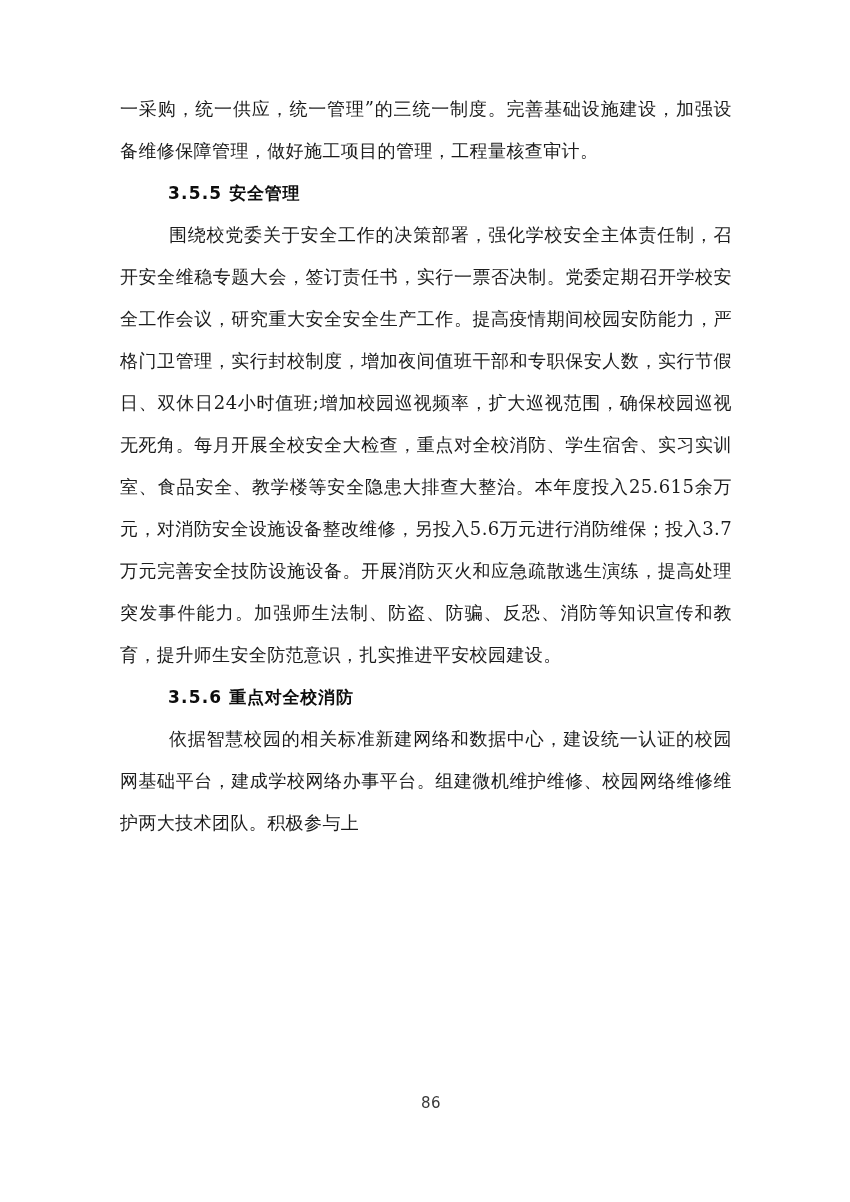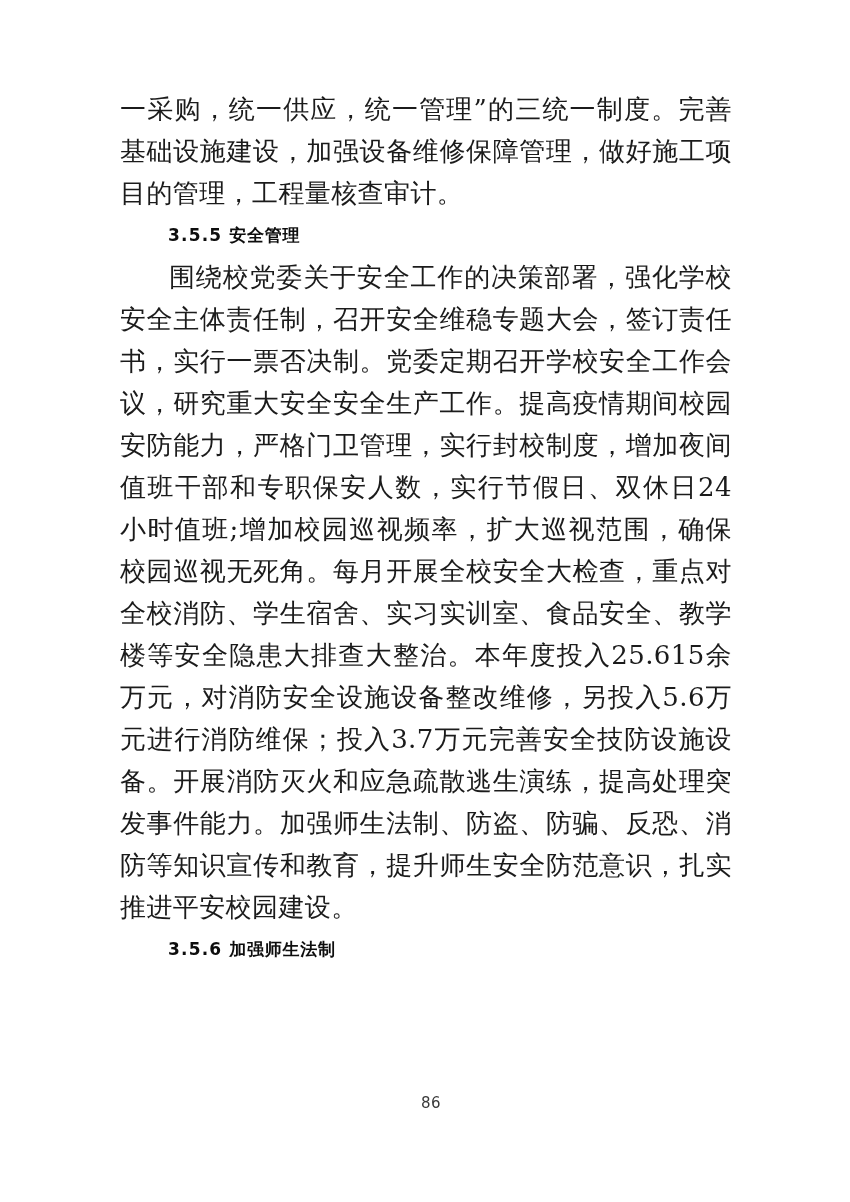--- a/index.html
+++ b/index.html
@@ -21,21 +21,21 @@
   .content {
     position: absolute;
     left: 120px;
     top: 88px;
     width: 612px;
   }
   
   .para {
     margin: 0;
     font-family: "DejaVu Serif", "Liberation Serif", serif;
-    font-size: 26px;
+    font-size: 18px;
     line-height: 42px;
     color: #1b1b1b;
     text-align: justify;
     text-justify: inter-character;
     text-indent: 49px;
     letter-spacing: 0.4px;
     word-break: break-all;
   }
   .para.cont {
     text-indent: 0;
@@ -75,20 +75,21 @@
 
     <p class="para cont">一采购，统一供应，统一管理”的三统一制度。完善基础设施建设，加强设备维修保障管理，做好施工项目的管理，工程量核查审计。</p>
 
     <h3 class="heading">
       <span class="num">3.5.5</span><span>&nbsp;</span><span>安全管理</span>
     </h3>
 
     <p class="para">围绕校党委关于安全工作的决策部署，强化学校安全主体责任制，召开安全维稳专题大会，签订责任书，实行一票否决制。党委定期召开学校安全工作会议，研究重大安全安全生产工作。提高疫情期间校园安防能力，严格门卫管理，实行封校制度，增加夜间值班干部和专职保安人数，实行节假日、双休日24小时值班;增加校园巡视频率，扩大巡视范围，确保校园巡视无死角。每月开展全校安全大检查，重点对全校消防、学生宿舍、实习实训室、食品安全、教学楼等安全隐患大排查大整治。本年度投入25.615余万元，对消防安全设施设备整改维修，另投入5.6万元进行消防维保；投入3.7万元完善安全技防设施设备。开展消防灭火和应急疏散逃生演练，提高处理突发事件能力。加强师生法制、防盗、防骗、反恐、消防等知识宣传和教育，提升师生安全防范意识，扎实推进平安校园建设。</p>
 
     <h3 class="heading">
-      <span class="num">3.5.6</span><span>&nbsp;</span><span>加强师生法制</span>
+      <span class="num">3.5.6</span><span>&nbsp;</span><span>重点对全校消防</span>
     </h3>
 
+    <p class="para">依据智慧校园的相关标准新建网络和数据中心，建设统一认证的校园网基础平台，建成学校网络办事平台。组建微机维护维修、校园网络维修维护两大技术团队。积极参与上</p>
 
   </div>
 
   <div class="page-number">86</div>
 </div>
 
 </body></html>

